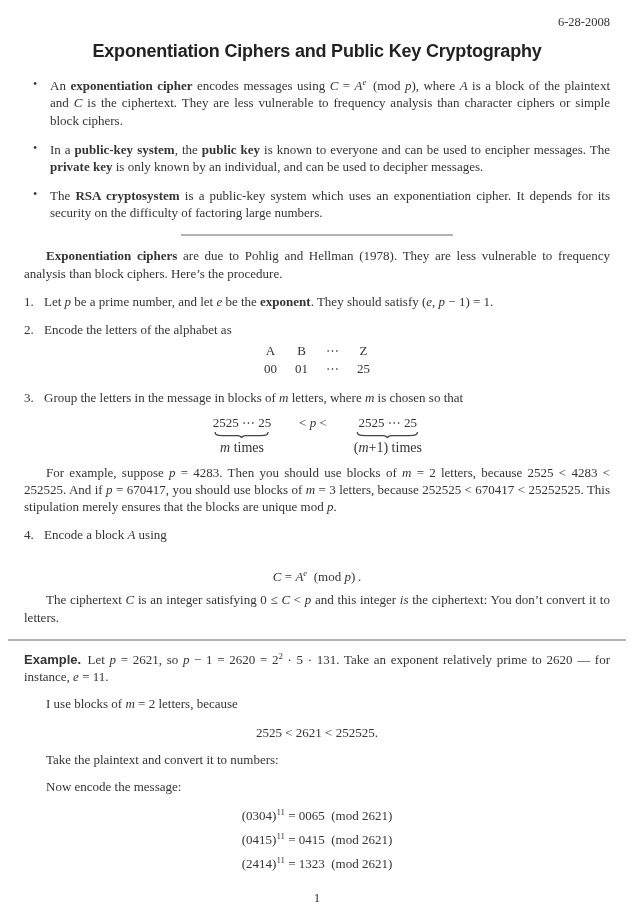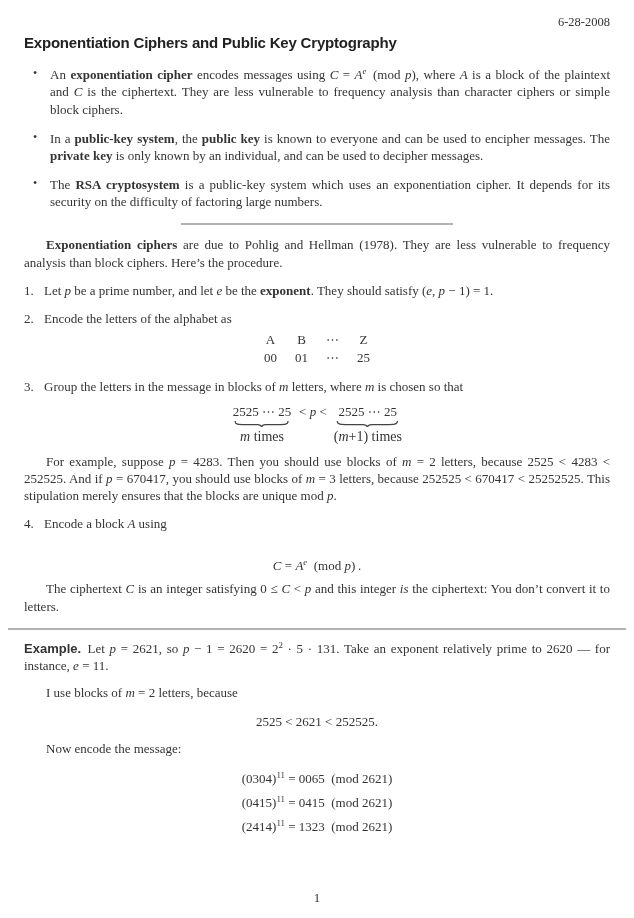--- a/index.html
+++ b/index.html
@@ -4,37 +4,37 @@
 <style>
   html,body{margin:0;padding:0;}
   body{
     width:634px;height:918px;background:#ffffff;color:#343434;
     font-family:"Liberation Serif","DejaVu Serif",serif;
     font-size:13px;line-height:1.32;overflow:hidden;
   }
   .page{position:relative;width:634px;height:918px;box-sizing:border-box;padding:14px 24px 0 24px;}
   .date{text-align:right;font-size:12.5px;}
   .title{
-    margin-top:2px;
+    text-align:center;margin-top:9px;
     font-family:"Liberation Sans","DejaVu Sans",sans-serif;
-    font-weight:700;font-size:15px;letter-spacing:-0.2px;color:#222;
+    font-weight:700;font-size:18px;letter-spacing:-0.2px;color:#222;
   }
   .bullets{margin-top:14px;}
   .bullet{display:flex;margin-bottom:12px;}
   .bullet .dot{flex:none;width:17px;padding-left:9px;font-size:12px;}
   .bullet .bt{flex:1;text-align:justify;}
   .rule-center{width:272px;height:2px;background:#b3b3b3;margin:13px auto 11px auto;border:none;}
   .rule-full{height:2px;background:#b3b3b3;margin:13px -16px 10px -16px;border:none;}
   .para{text-indent:22px;text-align:justify;margin-top:6px;}
   .step{display:flex;margin-top:11px;}
   .step .num{flex:none;width:20px;}
   .step .body{flex:1;text-align:justify;}
   table.ctable{margin:4px auto 0 auto;border-collapse:collapse;}
   table.ctable td{padding:0 9px;text-align:center;line-height:1.38;}
-  .bdisplay{display:flex;justify-content:center;align-items:flex-start;margin:8px 0 6px 0;}
+  .bdisplay{display:flex;justify-content:center;align-items:flex-start;margin:8px 0 6px 0;gap:20px;}
   .ub{display:inline-flex;flex-direction:column;align-items:center;}
   .ub svg{display:block;width:92%;height:6px;margin-top:1px;color:#444;}
   .ub .lbl{font-size:14px;margin-top:1px;}
   .mid{margin:0 7px;}
   .cdisplay{text-align:center;margin:25px 0 6px 0;}
   .eqs{text-align:center;margin-top:12px;}
   .eq{margin:7px 0;}
   .pageno{position:absolute;left:0;right:0;bottom:12px;text-align:center;}
   b,.seg-b{font-weight:700;}
   .seg-i{font-style:italic;}
@@ -129,20 +129,21 @@
   <div class="cdisplay"><span class="seg-i">C</span><span> = </span><span class="seg-i">A</span><span class="seg-isup">e</span><span> (mod </span><span class="seg-i">p</span><span>) .</span></div>
 
   <div class="para"><span>The ciphertext </span><span class="seg-i">C</span><span> is an integer satisfying 0 ≤ </span><span class="seg-i">C</span><span> &lt; </span><span class="seg-i">p</span><span> and this integer </span><span class="seg-i">is</span><span> the ciphertext: You don’t convert it to letters.</span></div>
 
   <div class="rule-full"></div>
 
   <div>
     <div style="text-align:justify;"><span class="seg-bs">Example.</span><span> Let </span><span class="seg-i">p</span><span> = 2621, so </span><span class="seg-i">p</span><span> − 1 = 2620 = 2</span><span class="seg-sup">2</span><span> · 5 · 131. Take an exponent relatively prime to 2620 — for instance, </span><span class="seg-i">e</span><span> = 11.</span></div>
     <div class="para" style="margin-top:10px;"><span>I use blocks of </span><span class="seg-i">m</span><span> = 2 letters, because</span></div>
     <div class="cdisplay" style="margin:12px 0 10px 0;">2525 &lt; 2621 &lt; 252525.</div>
+    <div class="para">Take the plaintext and convert it to numbers:</div>
 
 
     <div class="para" style="margin-top:9px;">Now encode the message:</div>
 
     <div class="eqs">
       <div class="eq"><span>(0304)</span><span class="seg-sup">11</span><span> = 0065 (mod 2621)</span></div>
       <div class="eq"><span>(0415)</span><span class="seg-sup">11</span><span> = 0415 (mod 2621)</span></div>
       <div class="eq"><span>(2414)</span><span class="seg-sup">11</span><span> = 1323 (mod 2621)</span></div>
     </div>
   </div>

